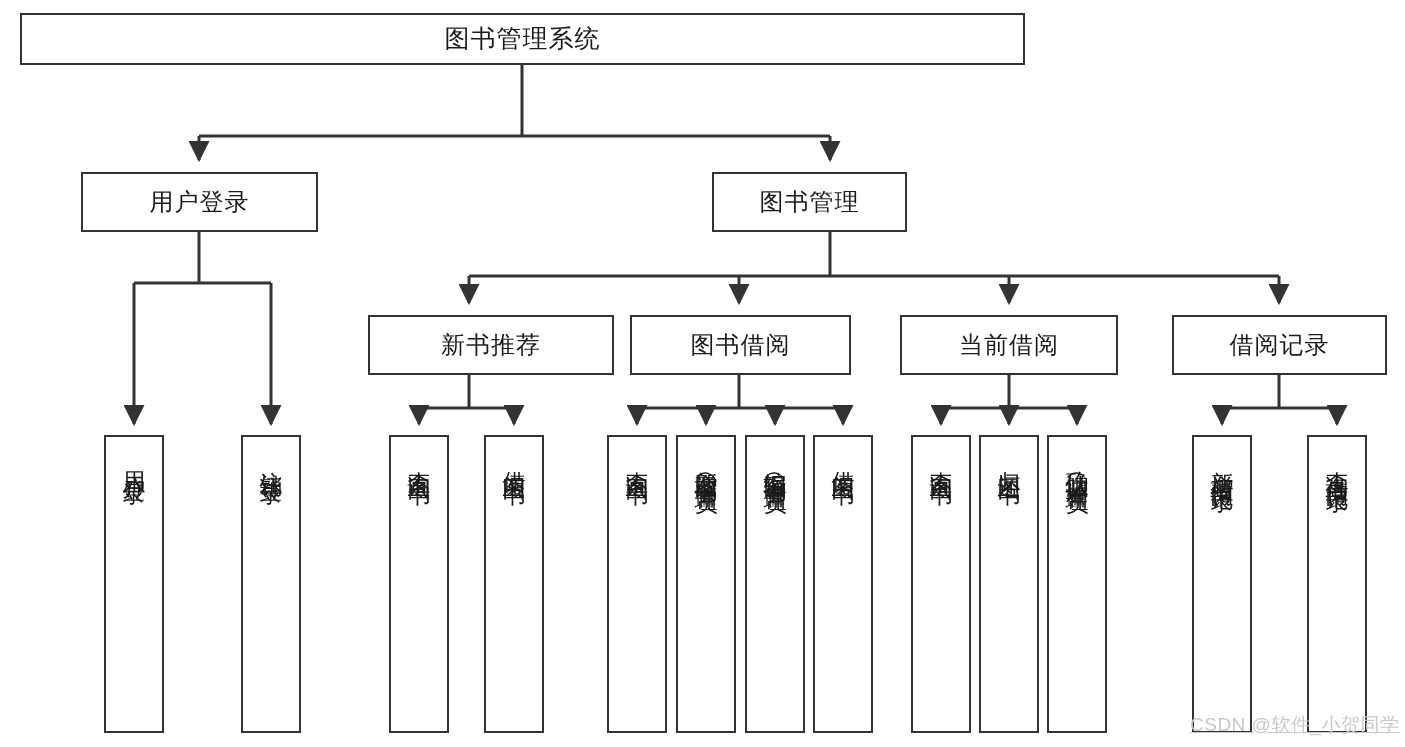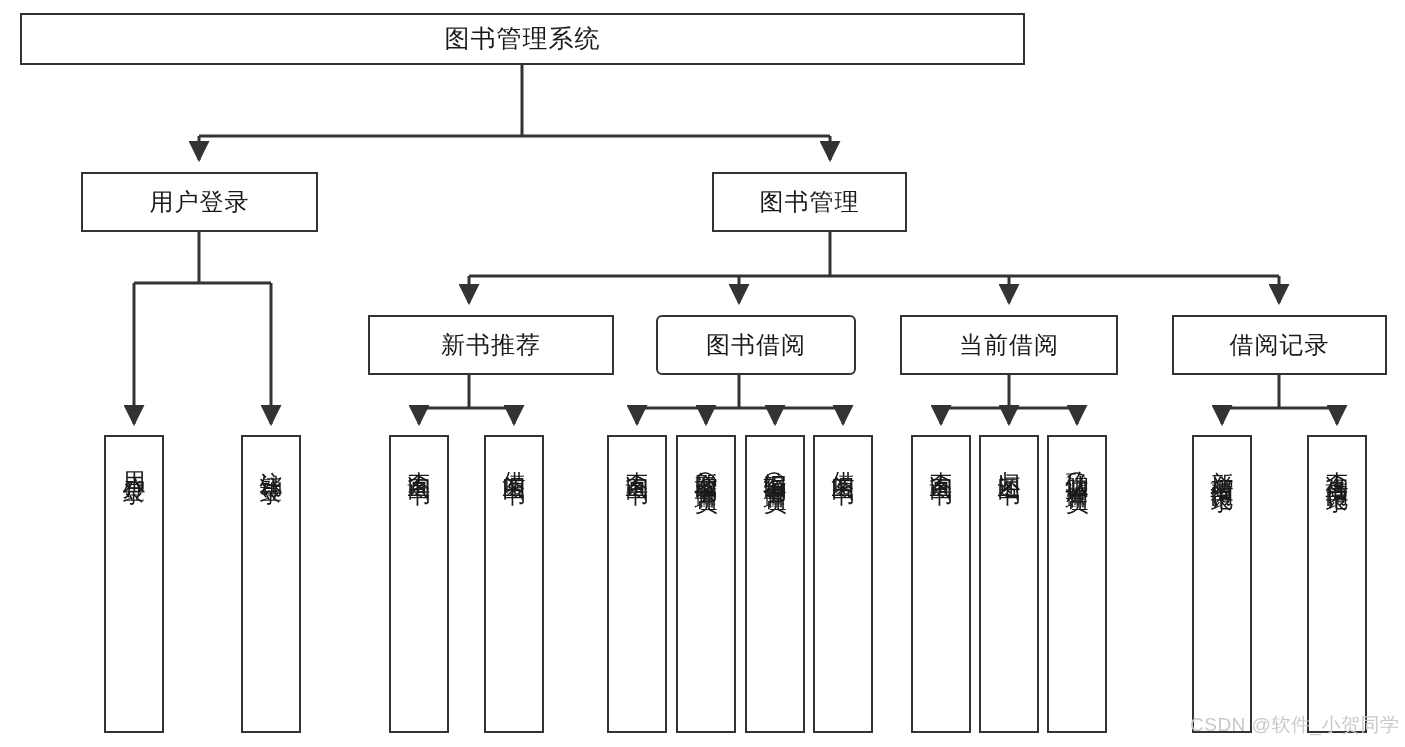--- a/index.html
+++ b/index.html
@@ -50,20 +50,21 @@
 
   #watermark{
     position:absolute;
     left:1190px;
     top:712px;
     font-size:19px;
     color:#c9c9c9;
     white-space:nowrap;
     letter-spacing:0.5px;
     font-family:"Liberation Sans","DejaVu Sans",sans-serif;
+    text-decoration:underline;
   }
 </style>
 </head>
 <body>
 
 <div id="stage">
 
   <svg id="wires" viewBox="0 0 1405 747" xmlns="http://www.w3.org/2000/svg">
     <defs>
       <marker id="arrow" viewBox="0 0 10 10" refX="9" refY="5" markerWidth="7" markerHeight="7" orient="auto-start-reverse">
@@ -123,21 +124,21 @@
   </div>
 
   <div class="node h-node" style="left:712px;top:172px;width:195px;height:60px;">
     <span class="lbl">图书管理</span>
   </div>
 
   <div class="node h-node" style="left:360px;top:315px;width:246px;height:60px;margin-left:8px;">
     <span class="lbl">新书推荐</span>
   </div>
 
-  <div class="node h-node" style="left:656px;top:315px;width:200px;height:60px;border-radius:6px;">
+  <div class="node h-node" style="left:630px;top:315px;width:221px;height:60px;">
     <span class="lbl">图书借阅</span>
   </div>
 
   <div class="node h-node" style="left:1172px;top:315px;width:215px;height:60px;">
     <span class="lbl">借阅记录</span>
   </div>
 
   <div class="node h-node" style="left:900px;top:315px;width:218px;height:60px;">
     <span class="lbl">当前借阅</span>
   </div>

